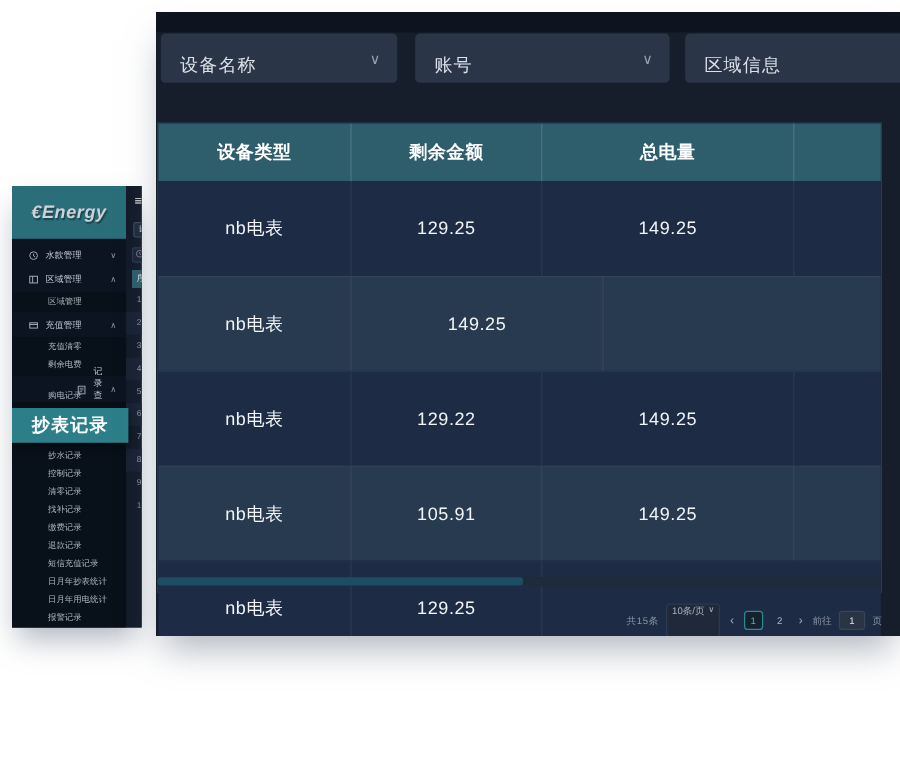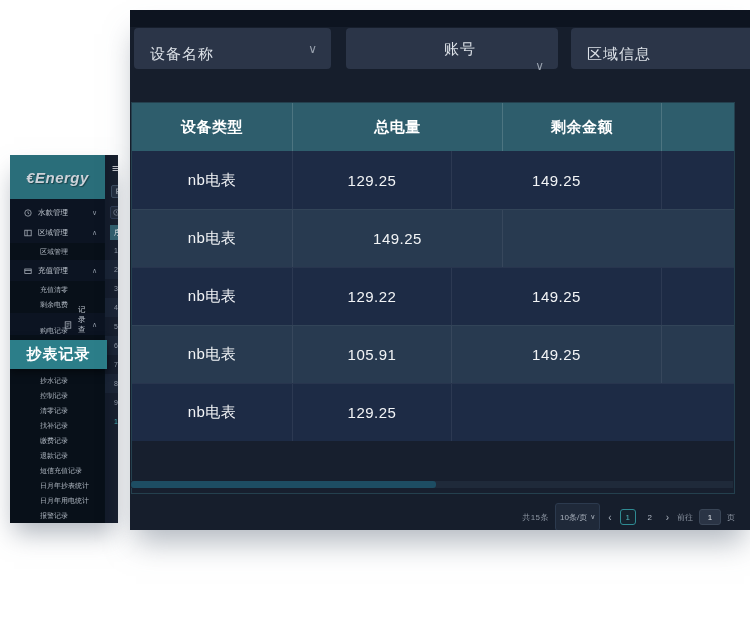--- a/index.html
+++ b/index.html
@@ -46,46 +46,46 @@
   
   .win-front { position:absolute; left:130px; top:10px; width:620px; height:520px;
                background:#161e2c; z-index:10; overflow:hidden;
                box-shadow:0 18px 28px -6px rgba(115,125,140,.55); }
   .top-strip { position:absolute; left:0; top:0; width:100%; height:17px; background:#0d1420; }
   .dd { position:absolute; top:18px; height:41px; background:#2b3548; border-radius:4px;
         display:flex; align-items:center; color:#dde2e8; font-size:15px; }
   .dd .dd-label { margin-left:16px; letter-spacing:1px;margin-top:12px; }
   .dd .dd-chev { margin-left:auto; margin-right:14px; color:#97a0ad; font-size:12px; }
   .dd1 { left:4px;  width:197px; }
-  .dd2 { left:216px; width:212px;flex-direction:column; }
+  .dd2 { left:216px; width:212px; }
   .dd3 { left:441px; width:200px; }
 
   .tbl { position:absolute; left:1px; top:92px; width:604px; height:392px;
          border:1px solid #24404e; background:#171f2e; }
   .trow { display:flex; width:100%; }
   .trow-head { height:48px; background:#2e5d6c; }
-  .trow-data { height:58px; }
+  .trow-data { height:79px; }
   .trow-data.odd  { background:#1d2b45; }
   .trow-data.even { background:#283a50; }
   .tcell { display:flex; align-items:center; justify-content:center; color:#f2f4f6;
            font-size:15px; letter-spacing:0.5px; }
   .trow-head .tcell { font-weight:bold; color:#ffffff; }
   .tc1 { width:160px; } .tc2 { width:159px; } .tc3 { width:210px; } .tc4 { flex:1; }
   .trow-head .tcell + .tcell { border-left:1px solid rgba(255,255,255,.15); }
   .trow-data .tcell + .tcell { border-left:1px solid rgba(255,255,255,.07); }
   .trow-data + .trow-data { border-top:1px solid rgba(255,255,255,.05); }
 
   .hscroll-track { position:absolute; left:1px; top:471px; width:602px; height:7px; background:#1f2a3a; }
   .hscroll-thumb { position:absolute; left:0; top:0; width:305px; height:7px; background:#1d4d63; border-radius:3px; }
 
   .pager { position:absolute; right:15px; top:498px; height:18px; display:flex; align-items:center;
            color:#8d96a3; font-size:8px; gap:6px; }
   .pg-total { letter-spacing:0.5px; }
   .pg-size { background:#1f2939; border:1px solid #2c3a4e; border-radius:3px; height:28px;
-             display:flex; align-items:center; padding:0 4px; gap:3px; color:#aab2bd; }
+             display:flex; padding:0 4px; gap:3px; color:#aab2bd; }
   .pg-arrow { color:#aab2bd; font-size:10px; padding:0 2px; }
   .pg-num { min-width:16px; height:16px; display:flex; align-items:center; justify-content:center; color:#b0b8c4; }
   .pg-num.cur { border:1px solid #2f8b93; border-radius:3px; color:#4fb3ba; background:#15222e; }
   .pg-goto-input { width:22px; height:16px; background:#2a3445; border:1px solid #394556; border-radius:3px;
                    color:#dfe3e8; font-size:8px; text-align:center; font-family:inherit; }
 
   svg.icon { display:block; width:100%; height:100%; }
 </style>
 </head>
 <body>
@@ -203,22 +203,22 @@
       <span class="dd-label">账号</span>
       <span class="dd-chev">∨</span>
     </div>
     <div class="dd dd3">
       <span class="dd-label">区域信息</span>
     </div>
 
     <div class="tbl">
       <div class="trow trow-head">
         <div class="tcell tc1">设备类型</div>
+        <div class="tcell tc2">剩余金额</div>
         <div class="tcell tc3">总电量</div>
-        <div class="tcell tc2">剩余金额</div>
         <div class="tcell tc4"></div>
       </div>
       <div class="trow trow-data odd">
         <div class="tcell tc1">nb电表</div>
         <div class="tcell tc2">129.25</div>
         <div class="tcell tc3">149.25</div>
         <div class="tcell tc4"></div>
       </div>
       <div class="trow trow-data even">
         <div class="tcell tc1">nb电表</div>

